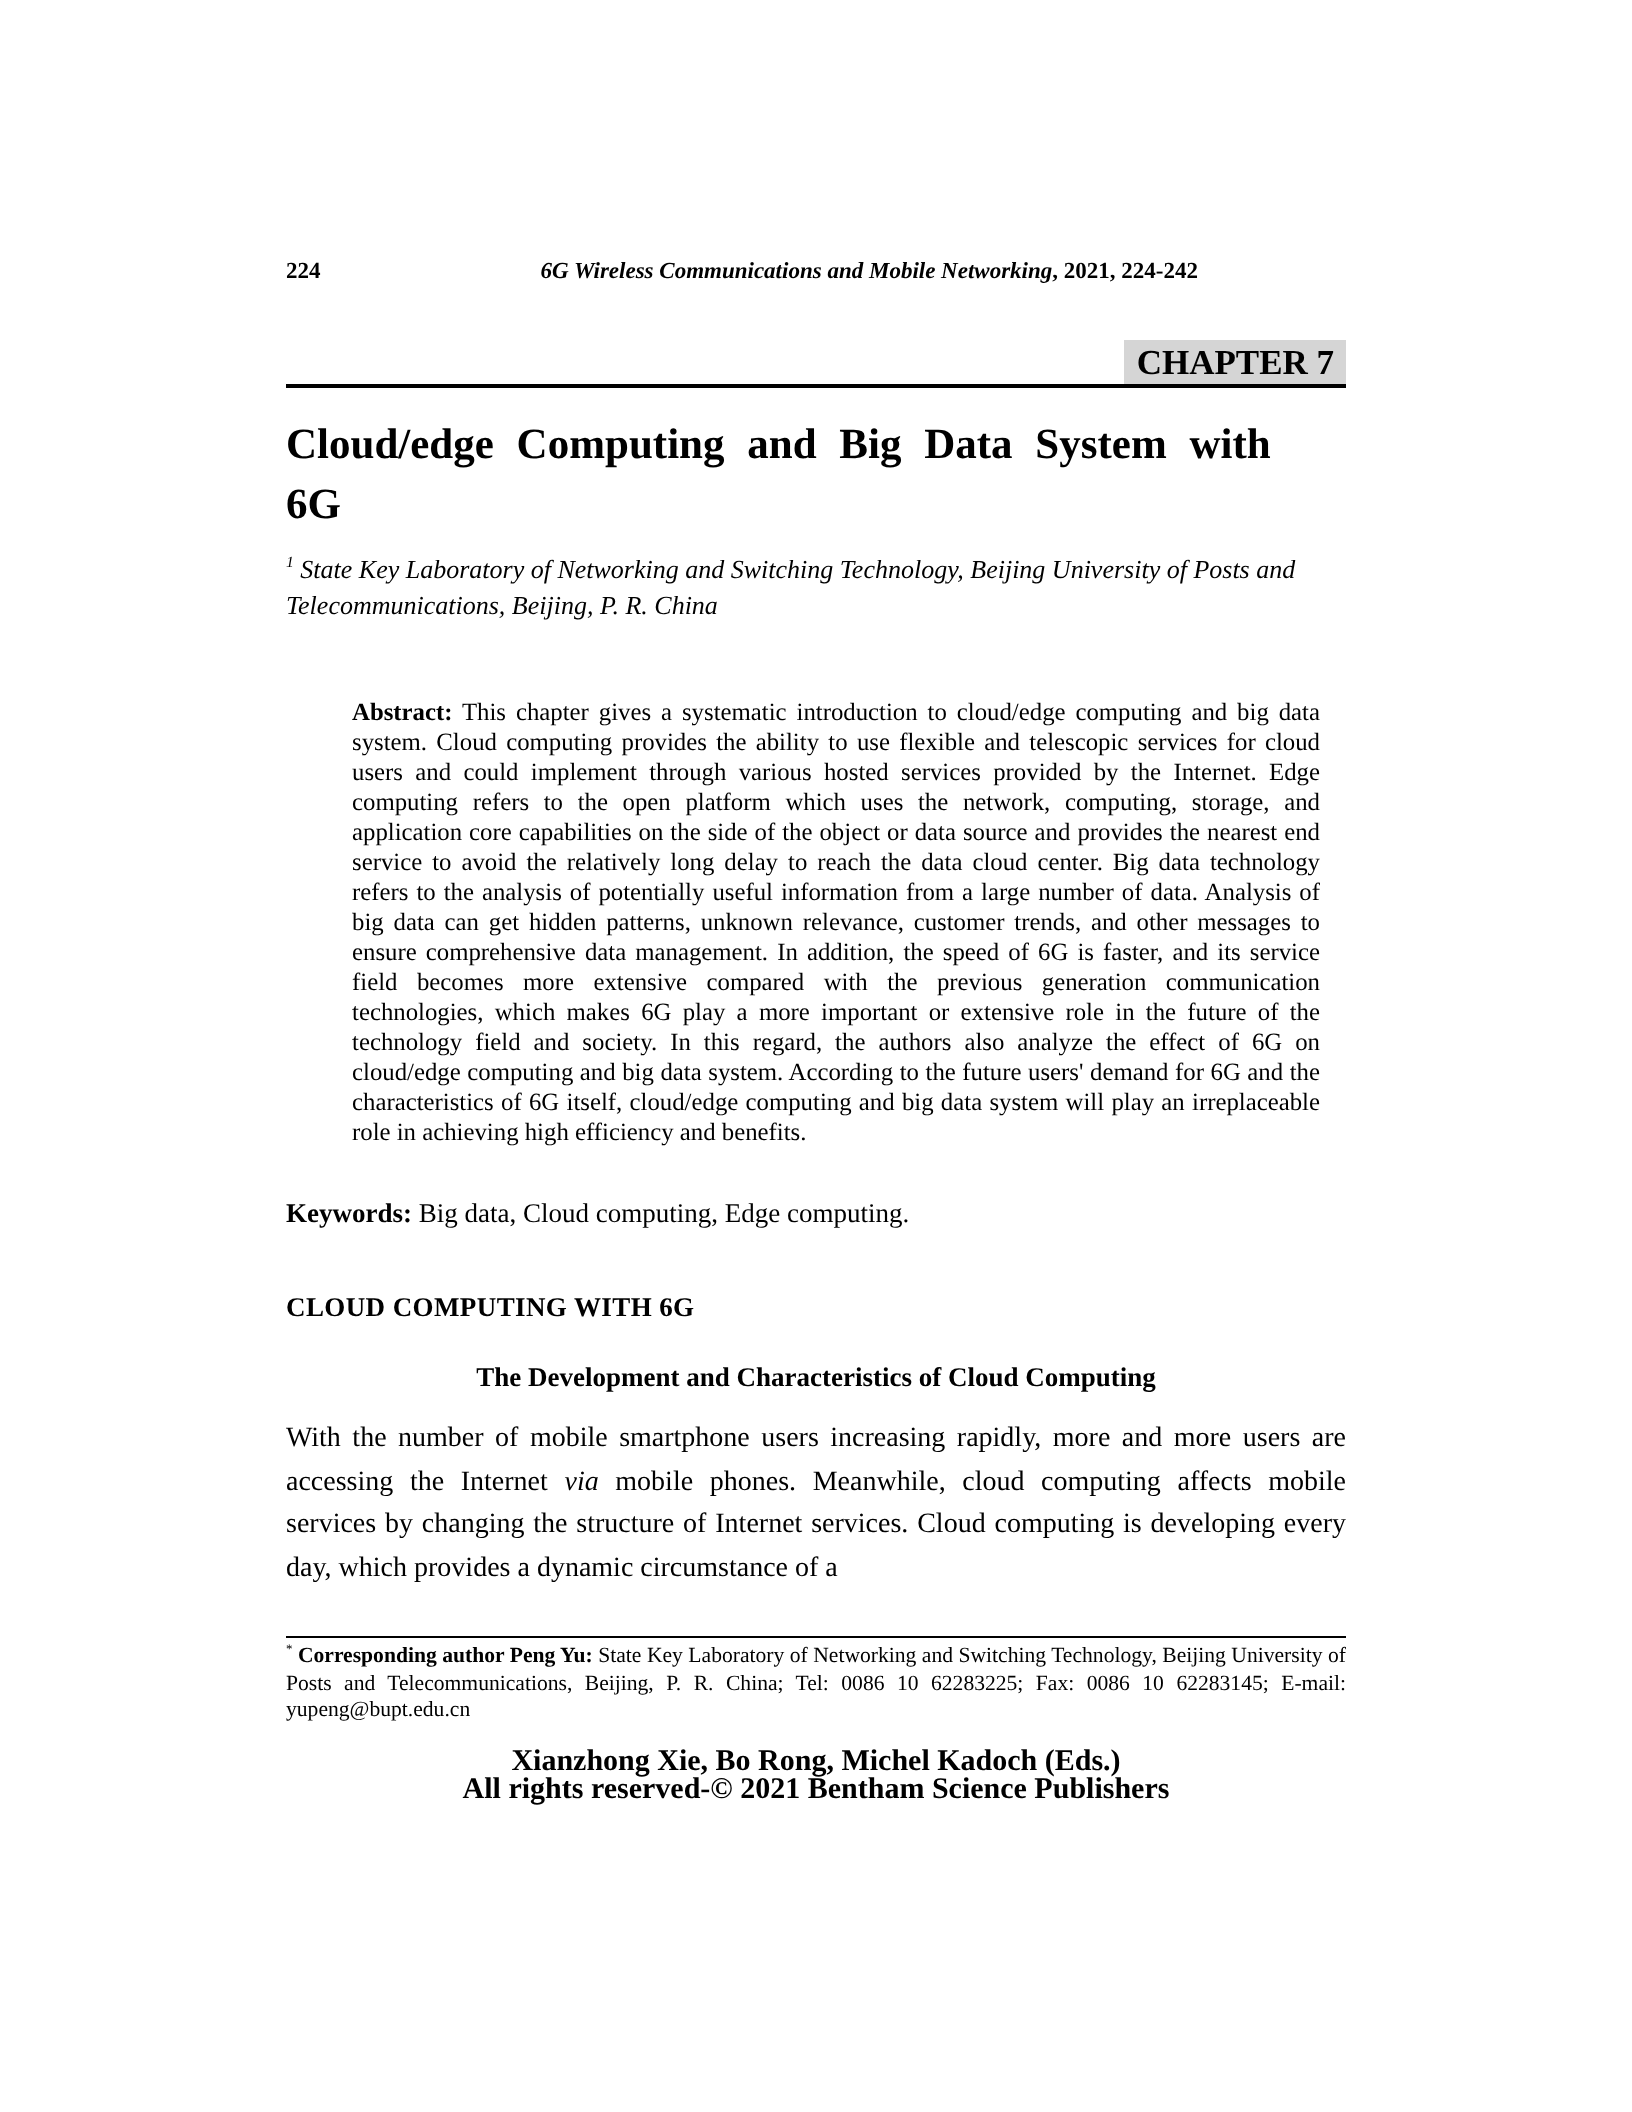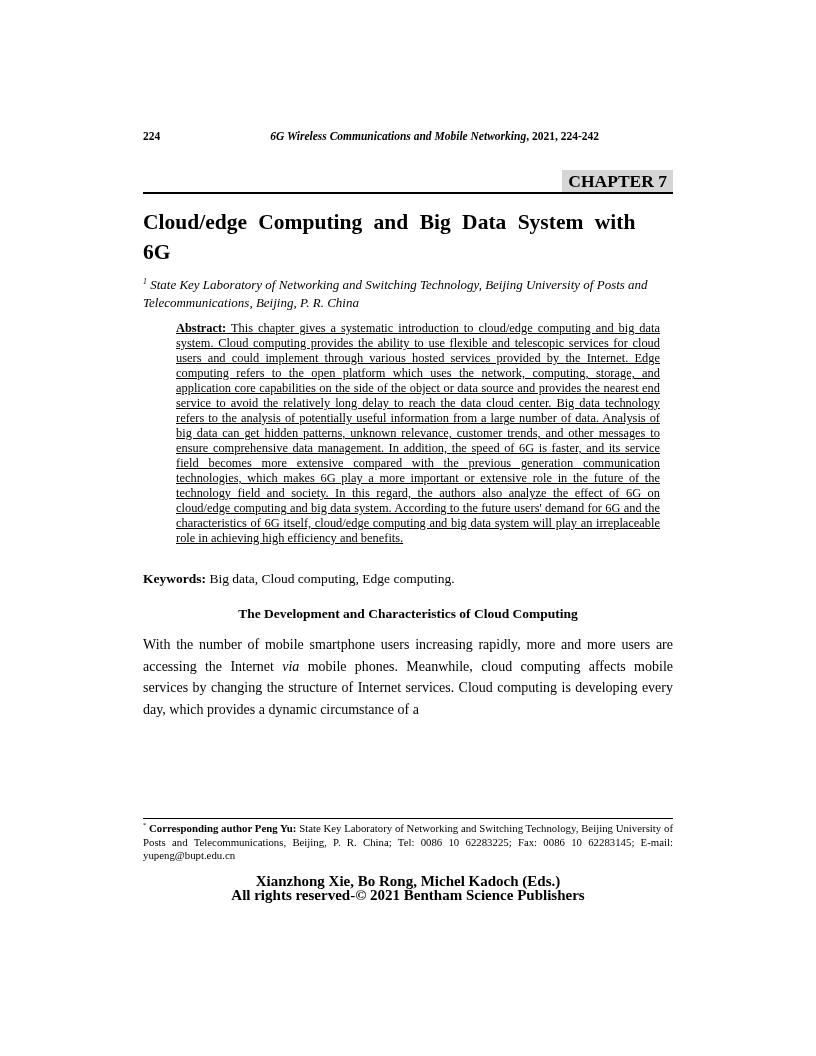--- a/index.html
+++ b/index.html
@@ -54,25 +54,24 @@
     line-height: 30px;
   }
   .title .l1 { word-spacing: 6px; }
   .authors { margin-top: 8px; font-size: 14px; }
   .authors .name { font-weight: bold; }
   .affiliations { margin-top: 9px; font-size: 13px; font-style: italic; line-height: 17.5px; }
   .affil { margin-top: 3px; }
 
   
   .abstract {
-    margin: 10px 13px 0 33px;
+    margin: 38px 13px 0 33px;
     font-size: 12.4px;
     line-height: 15px;
     text-align: justify;
-    text-decoration: underline;
   }
   .abstract .ab-label { font-weight: bold; }
 
   
   .keywords { margin-top: 25px; font-size: 13.5px; }
   .keywords .kw-label { font-weight: bold; }
   .section-heading { margin-top: 31px; font-size: 13.5px; font-weight: bold; letter-spacing: 0.2px; }
   .subsection-heading { margin-top: 19px; font-size: 13.5px; font-weight: bold; text-align: center; }
 
   
@@ -128,20 +127,21 @@
 
 
     <div class="affiliations">
       <div class="affil"><sup>1</sup><span> State Key Laboratory of Networking and Switching Technology, Beijing University of Posts and Telecommunications, Beijing, P. R. China</span></div>
     </div>
 
     <div class="abstract"><span class="ab-label">Abstract:</span><span> This chapter gives a systematic introduction to cloud/edge computing and big data system. Cloud computing provides the ability to use flexible and telescopic services for cloud users and could implement through various hosted services provided by the Internet. Edge computing refers to the open platform which uses the network, computing, storage, and application core capabilities on the side of the object or data source and provides the nearest end service to avoid the relatively long delay to reach the data cloud center. Big data technology refers to the analysis of potentially useful information from a large number of data. Analysis of big data can get hidden patterns, unknown relevance, customer trends, and other messages to ensure comprehensive data management. In addition, the speed of 6G is faster, and its service field becomes more extensive compared with the previous generation communication technologies, which makes 6G play a more important or extensive role in the future of the technology field and society. In this regard, the authors also analyze the effect of 6G on cloud/edge computing and big data system. According to the future users' demand for 6G and the characteristics of 6G itself, cloud/edge computing and big data system will play an irreplaceable role in achieving high efficiency and benefits.</span></div>
 
     <div class="keywords"><span class="kw-label">Keywords:</span><span> Big data, Cloud computing, Edge computing.</span></div>
 
+    <div class="section-heading">CLOUD COMPUTING WITH 6G</div>
 
     <div class="subsection-heading">The Development and Characteristics of Cloud Computing</div>
 
     <div class="body-para"><span>With the number of mobile smartphone users increasing rapidly, more and more users are accessing the Internet </span><span class="it">via</span><span> mobile phones. Meanwhile, cloud computing affects mobile services by changing the structure of Internet services. Cloud computing is developing every day, which provides a dynamic circumstance of a</span></div>
 
   </div>
 
   <div class="footer">
     <div class="footnote-rule"></div>
     <div class="footnote"><sup>*</sup><span class="fn-label"> Corresponding author Peng Yu:</span><span> State Key Laboratory of Networking and Switching Technology, Beijing University of Posts and Telecommunications, Beijing, P. R. China; Tel: 0086 10 62283225; Fax: 0086 10 62283145; E-mail: yupeng@bupt.edu.cn</span></div>

